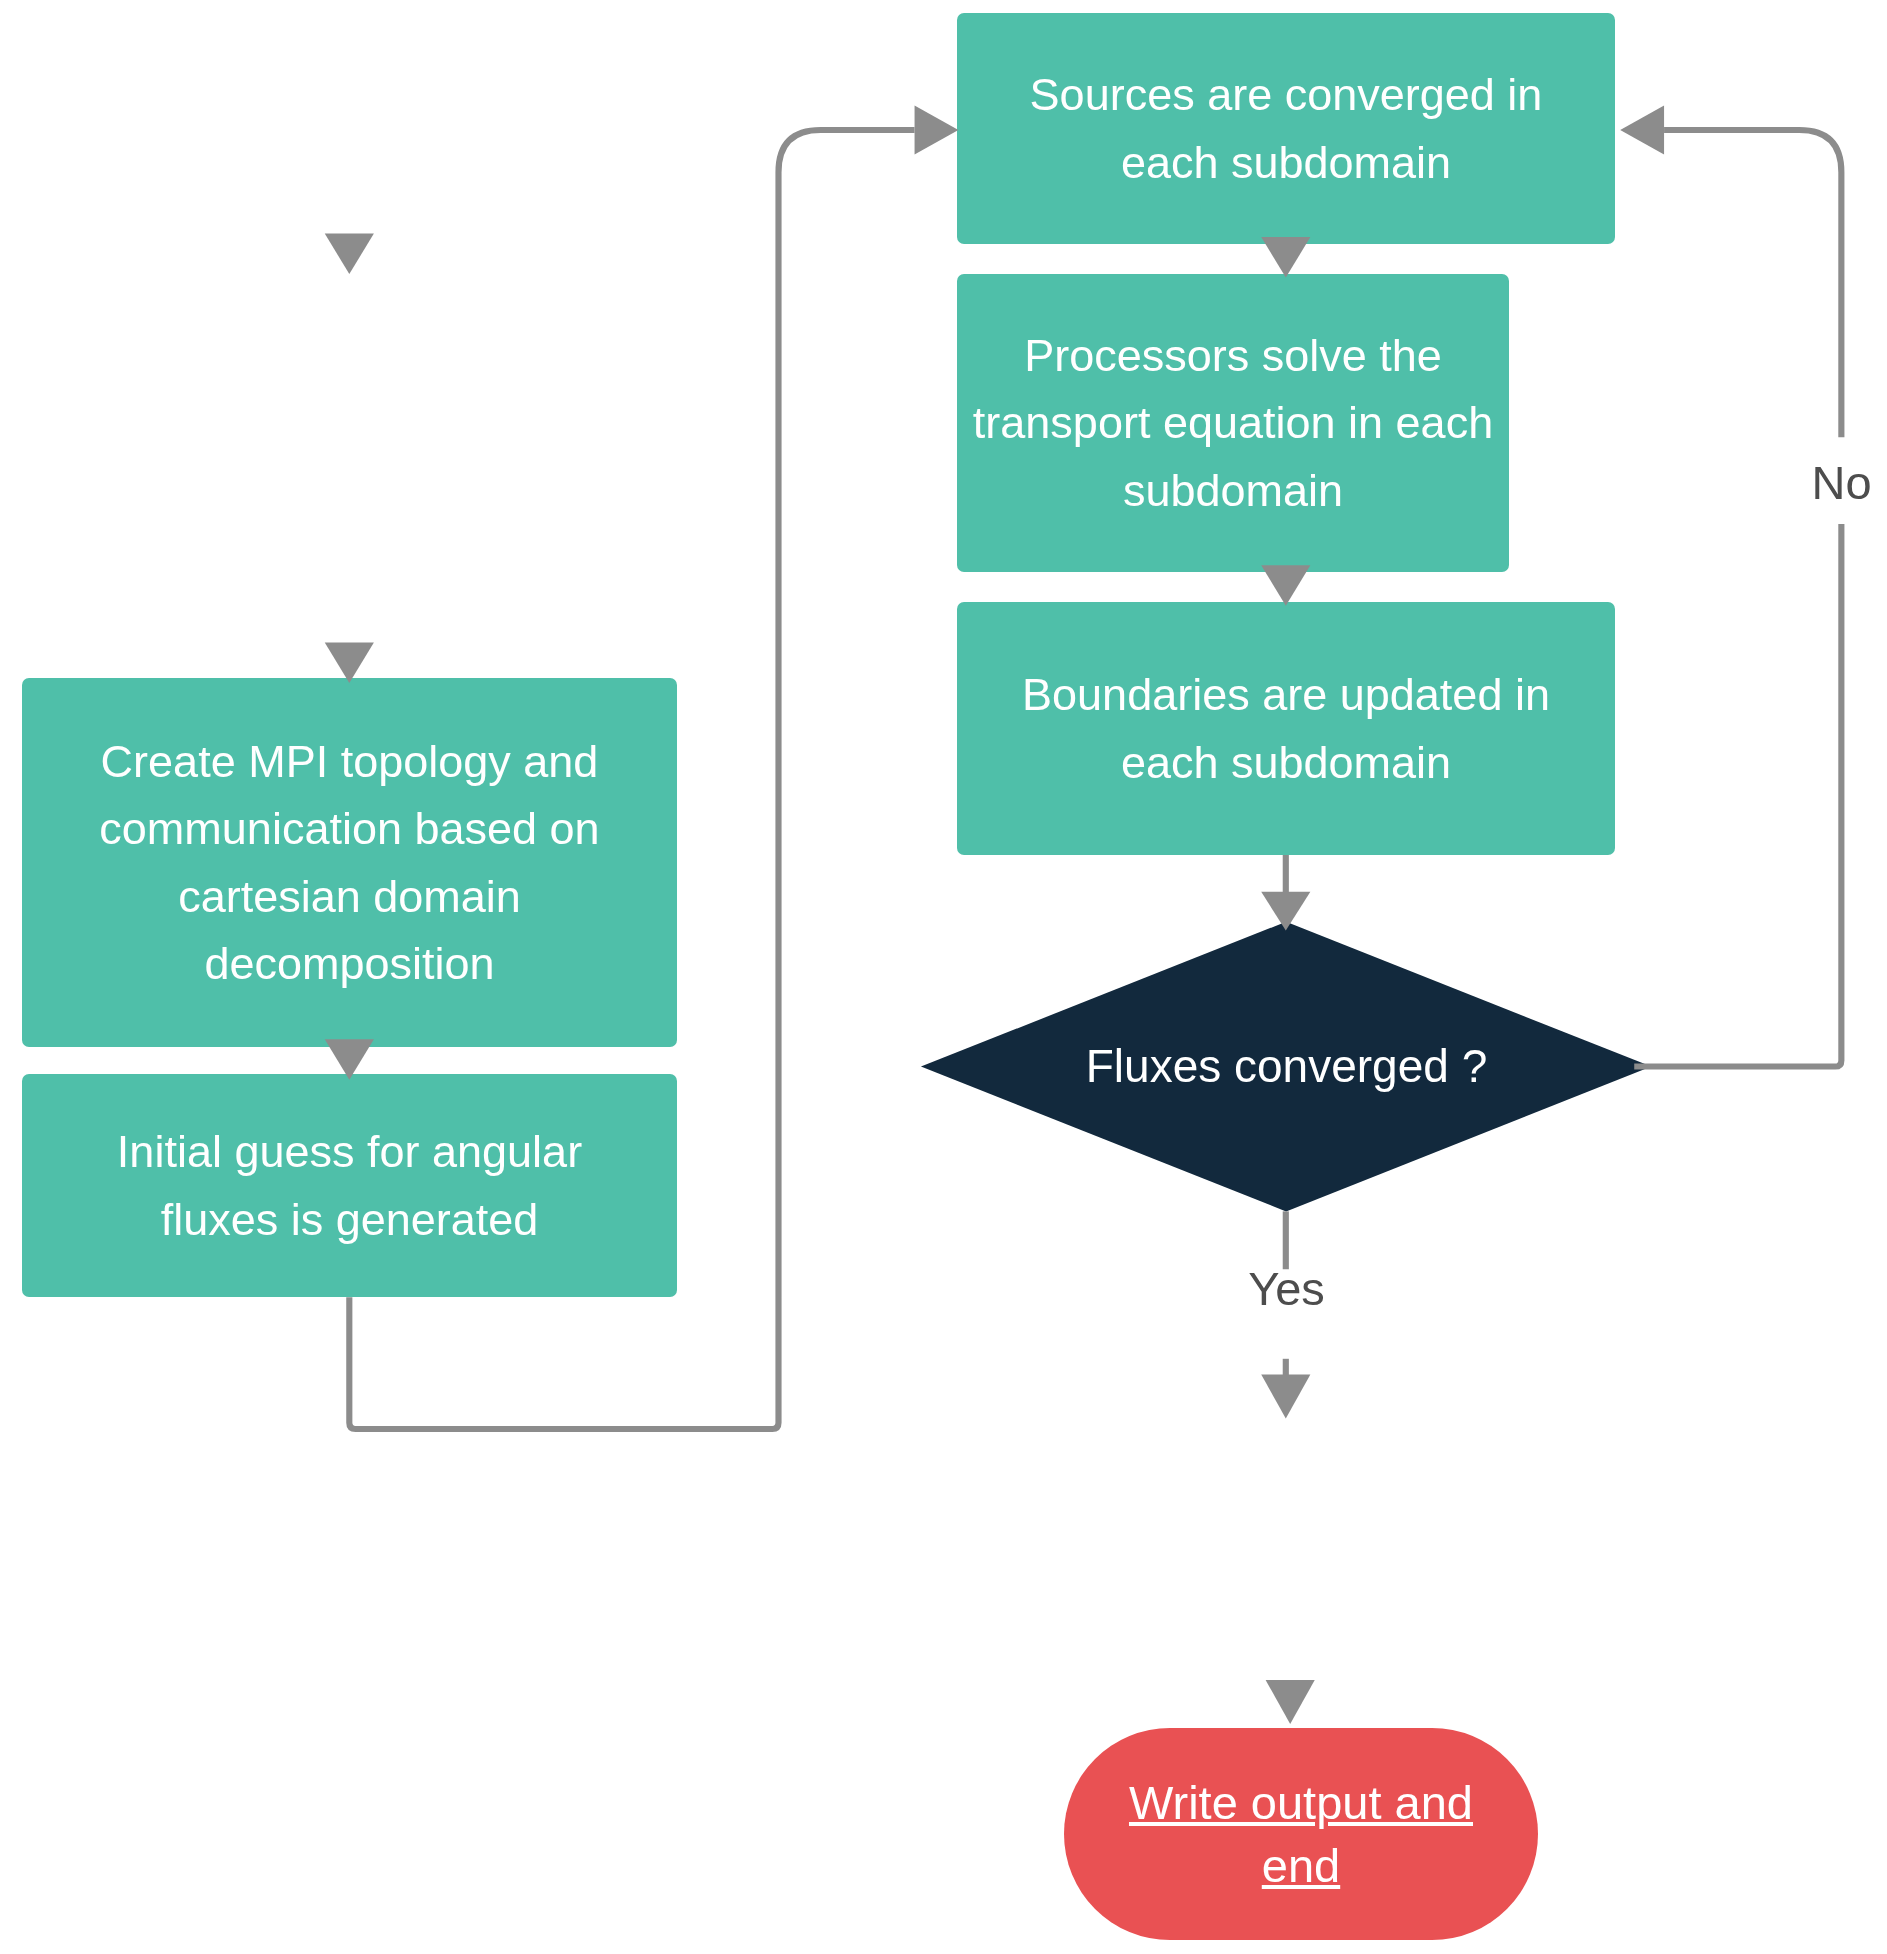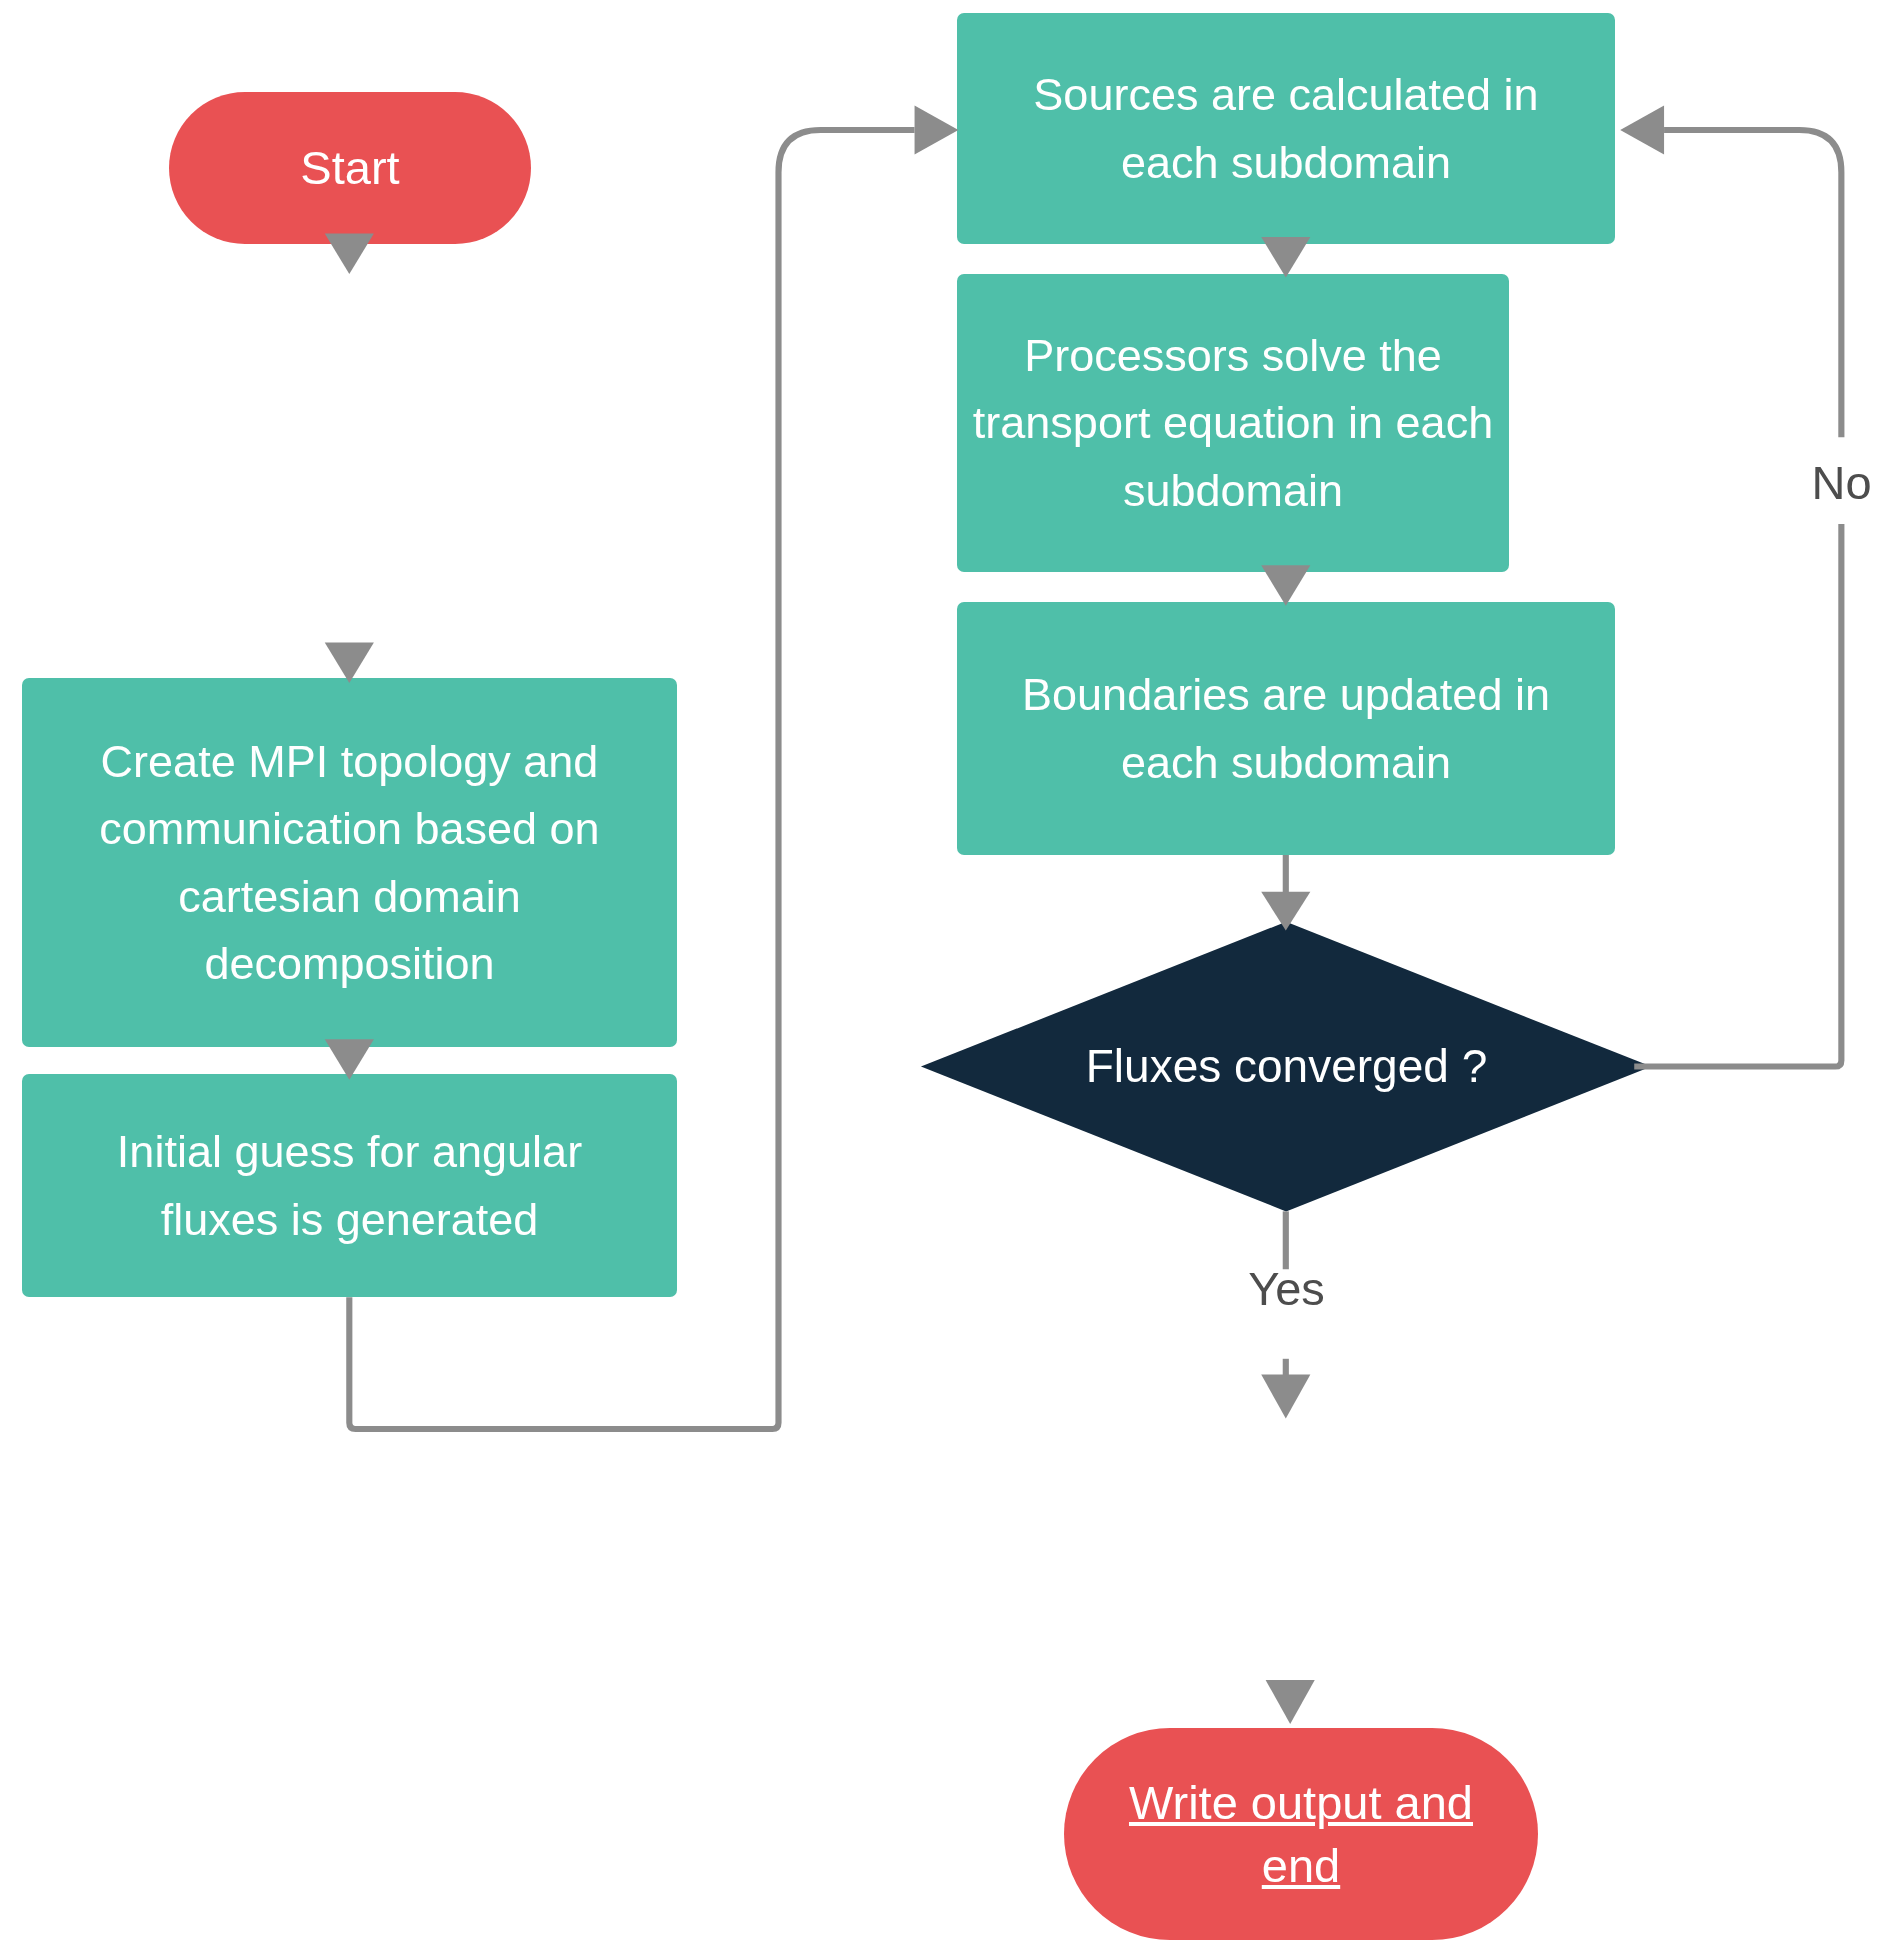--- a/index.html
+++ b/index.html
@@ -62,32 +62,31 @@
     color:var(--edge-label-text); font-size:47px;
   }
   #label-yes { left:1225px; top:1261px; }
   #label-no  { left:1780px; top:455px;  }
 </style>
 </head>
 <body>
 
 <div class="canvas">
 
-  <div class="node terminator" id="node-start">Start</div>
 
 
   <div class="node process" id="node-guess">Initial guess for angular
 fluxes is generated</div>
 
   <div class="node process" id="node-mpi">Create MPI topology and
 communication based on
 cartesian domain
 decomposition</div>
 
-  <div class="node process" id="node-sources">Sources are calculated in
+  <div class="node process" id="node-sources">Sources are converged in
 each subdomain</div>
 
   <div class="node process" id="node-solve">Processors solve the
 transport equation in each
 subdomain</div>
 
   <div class="node process" id="node-bound">Boundaries are updated in
 each subdomain</div>
 
   <svg class="diamond-svg" width="755" height="316" viewBox="0 0 860 360">

